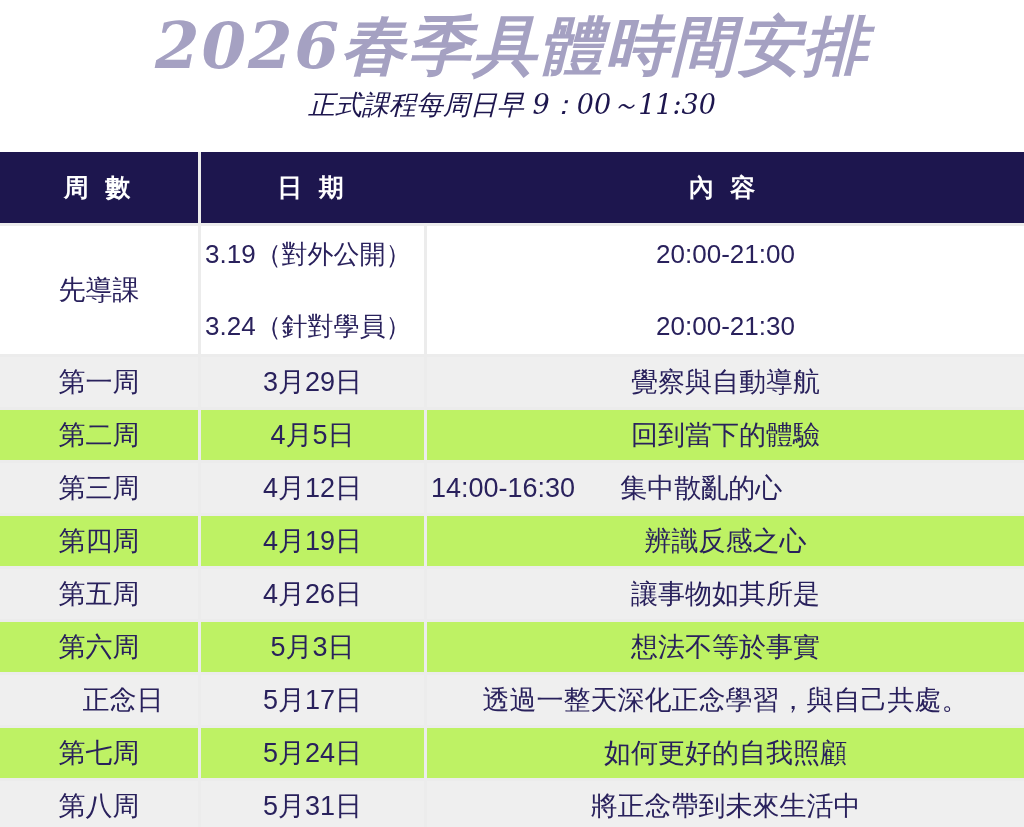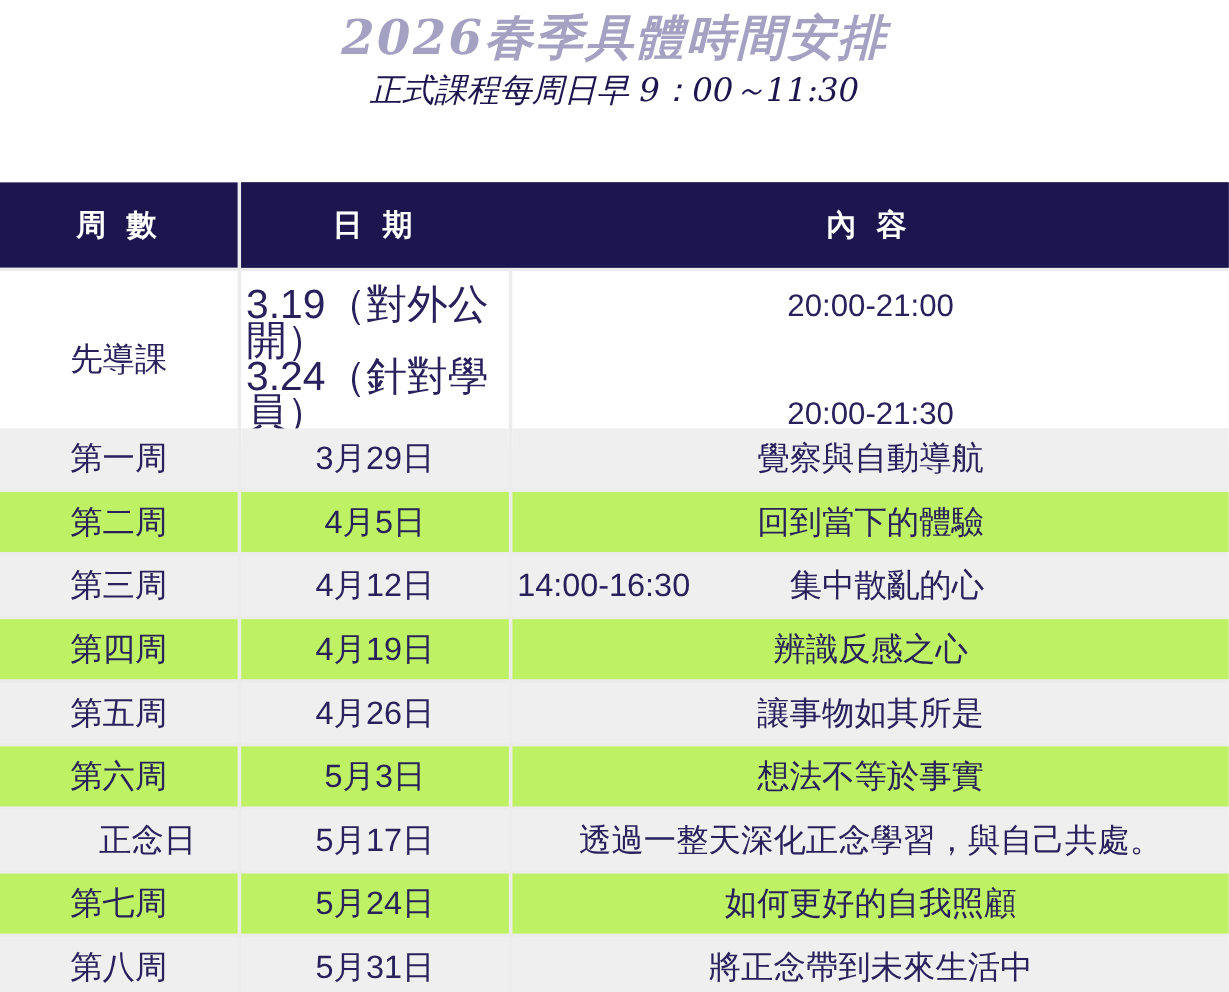--- a/index.html
+++ b/index.html
@@ -18,21 +18,21 @@
     overflow:hidden;
   }
   .page{position:relative;width:1024px;height:827px;overflow:hidden;}
 
   .title{
     margin:8px 0 0 0;
     text-align:center;
     font-family:"DejaVu Serif",serif;
     font-style:italic;
     font-weight:700;
-    font-size:40px;
+    font-size:64px;
     line-height:1.2;
     letter-spacing:2px;
     color:var(--title);
   }
   .subtitle{
     margin:4px 0 0 0;
     text-align:center;
     font-family:"DejaVu Serif",serif;
     font-style:italic;
     font-weight:400;
@@ -63,39 +63,39 @@
 
   
   .pilot{height:128px;display:grid;grid-template-columns:198px 223px 1fr;gap:3px;}
   .pilot > div{background:#ffffff;}
   .pilot .wcell{
     display:flex;align-items:center;justify-content:center;
     font-size:27px;font-weight:500;
   }
   .pilot .dates{
     display:flex;flex-direction:column;justify-content:space-between;
-    padding:13px 0 13px 4px;font-size:34px;line-height:30px;
+    padding:13px 0 13px 4px;font-size:26px;line-height:30px;
   }
   .pilot .times{
     display:flex;flex-direction:column;justify-content:space-between;
     padding:13px 0;font-size:26px;line-height:30px;text-align:center;align-items:center;
   }
 
   
   .rows{display:flex;flex-direction:column;gap:3px;}
   .trow{height:50px;display:grid;grid-template-columns:198px 223px 1fr;gap:3px;}
   .trow > div{
     background:#bef264;
     display:flex;align-items:center;justify-content:center;
     font-size:27px;
   }
   .rows .trow:nth-child(odd) > div{background:var(--row-alt-bg);}
   .trow .wcell{font-weight:500;}
   .trow .wcell.em{font-weight:400;padding-left:48px;}
-  .trow .ccell .time{margin-right:83px;}
+  .trow .ccell .time{margin-right:45px;}
   .trow .ccell .time:empty{display:none;margin:0;}
   .trow .ccell.has-time{justify-content:flex-start;padding-left:4px;}
 </style>
 </head>
 <body>
 
 <div class="page">
 
   <h1 class="title">2026春季具體時間安排</h1>
   <div class="subtitle">正式課程每周日早 9：00～11:30</div>

